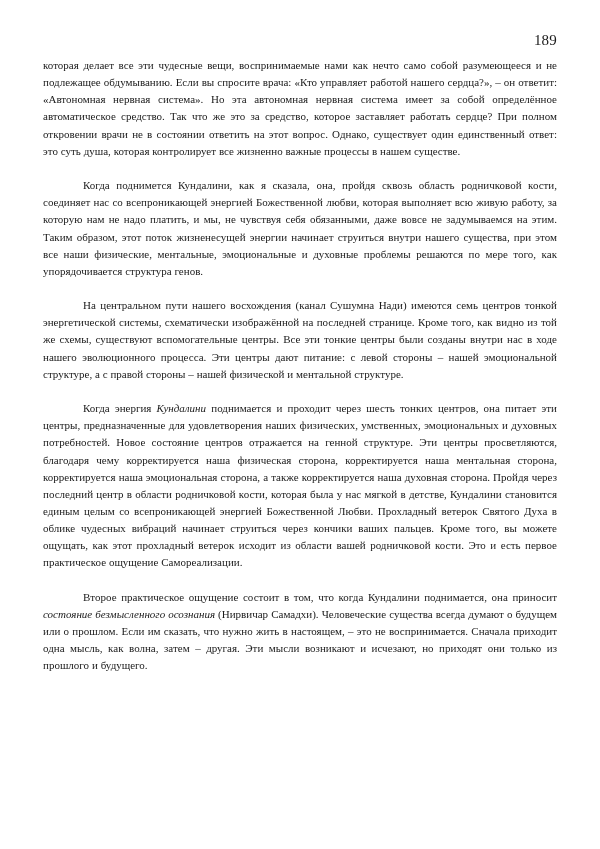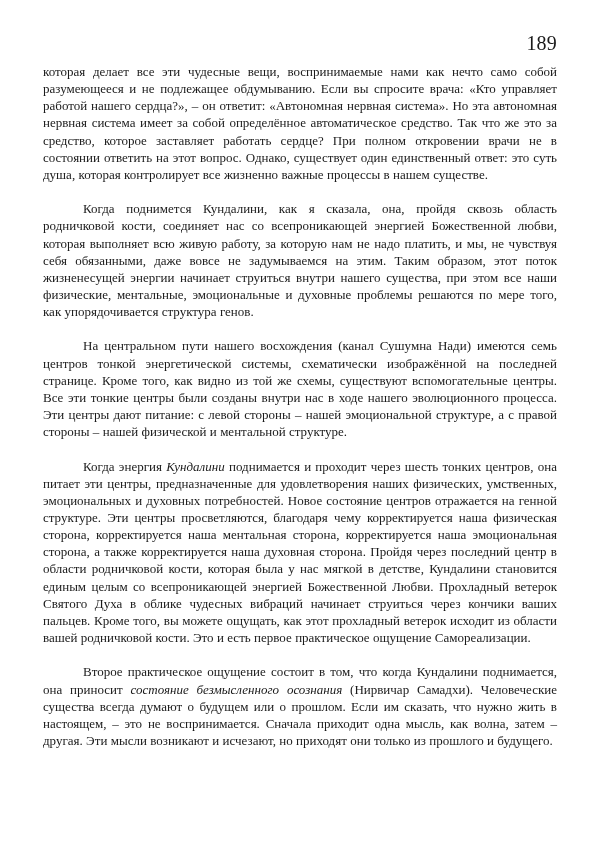--- a/index.html
+++ b/index.html
@@ -24,39 +24,39 @@
     box-sizing: border-box;
     padding: 0;
   }
 
   .page-number {
     position: absolute;
     top: 33px;
     left: 0;
     width: 557px;
     text-align: right;
-    font-size: 20px;
+    font-size: 15px;
     line-height: 1;
     color: #1a1a1a;
     letter-spacing: 0.2px;
   }
 
   .body-text {
     position: absolute;
     top: 55px;
     left: 43px;
     width: 514px;
   }
 
   p.para {
-    margin: 8px 0 0 0;
+    margin: 2px 0 0 0;
     padding: 0;
     text-align: justify;
     text-justify: inter-word;
-    font-size: 13px;
+    font-size: 11px;
     line-height: 17.15px;
     text-indent: 40px;
     color: #1a1a1a;
     word-spacing: 0.1px;
     hyphens: none;
   }
 
   p.para + p.para {
     margin-top: 17.15px;
   }

